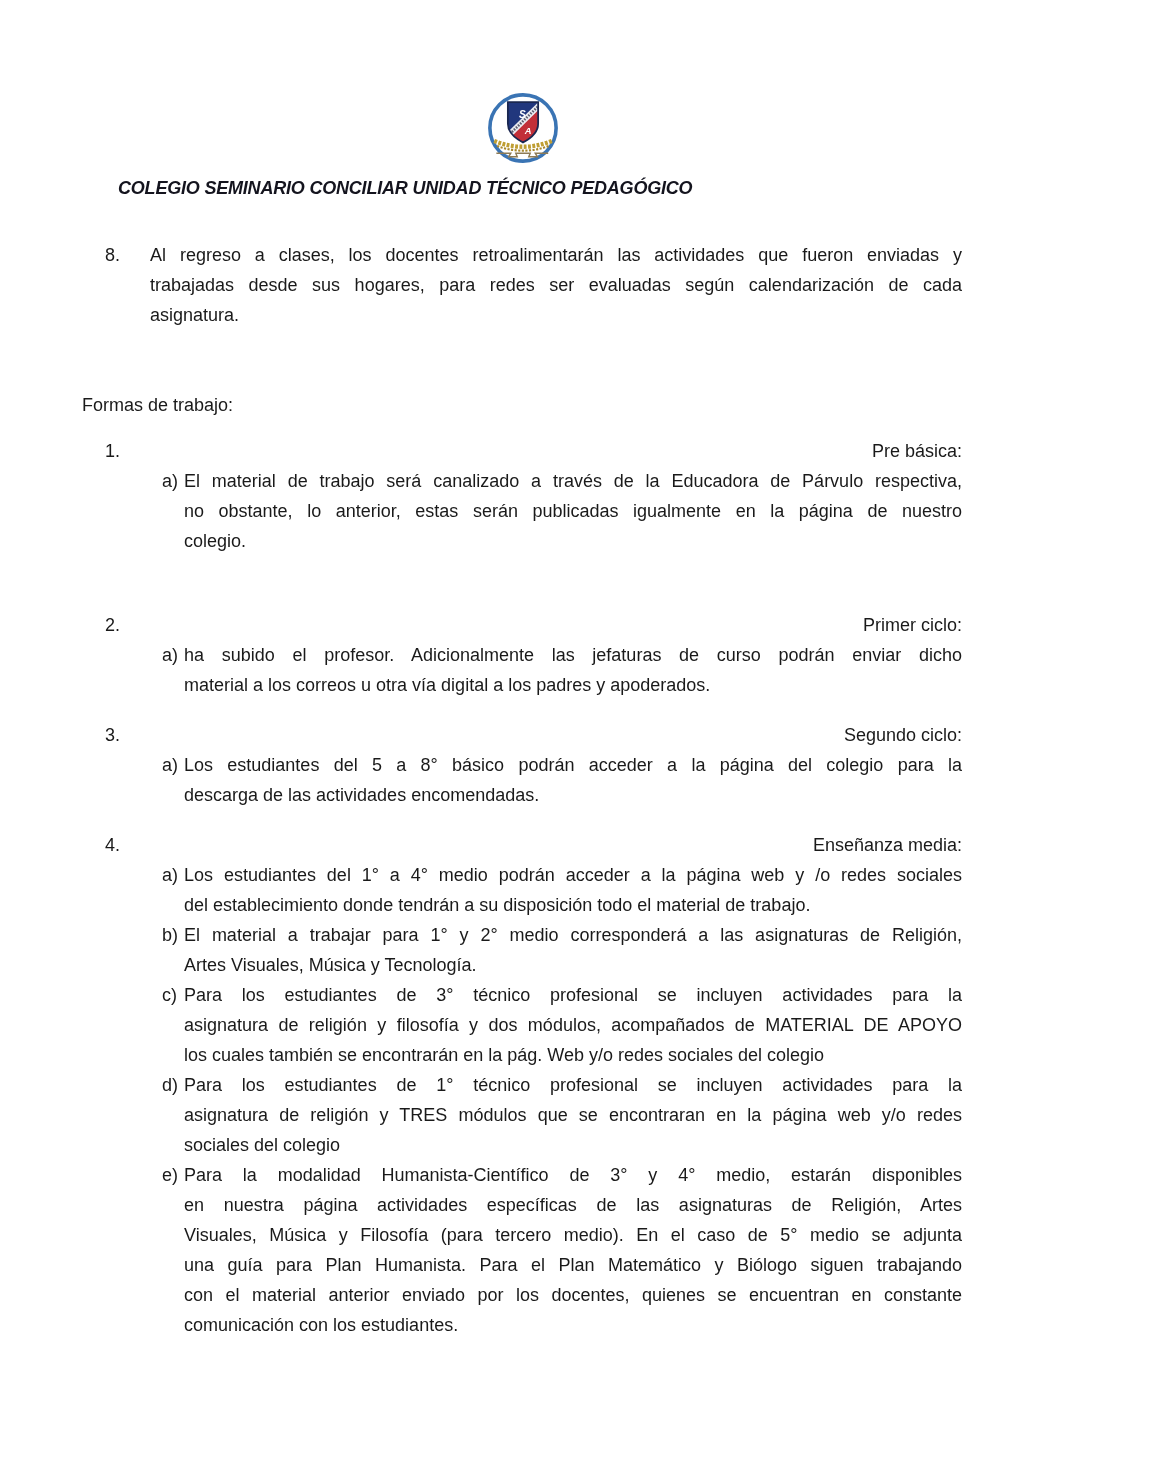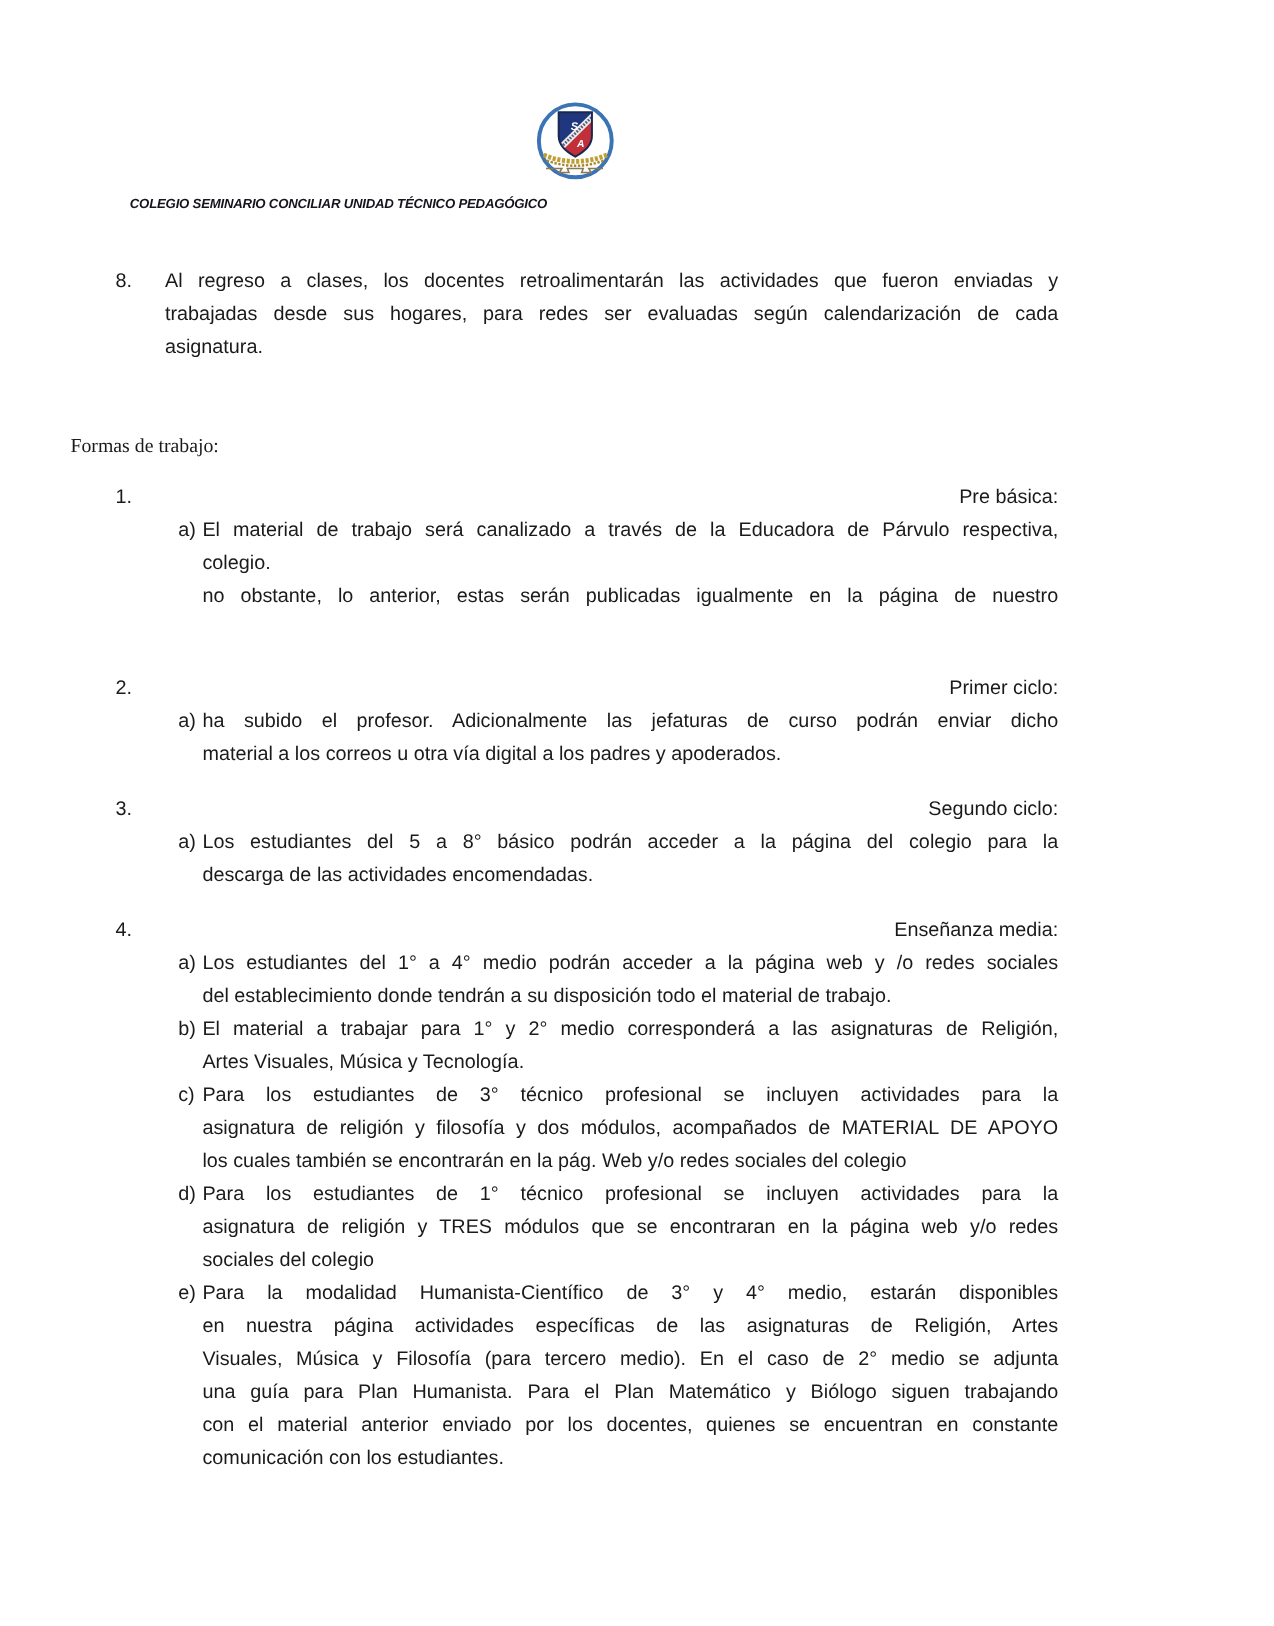--- a/index.html
+++ b/index.html
@@ -10,38 +10,38 @@
     font-family:"Liberation Sans","DejaVu Sans",sans-serif;
     color:#1a1a1a;
     overflow:hidden;
   }
   .logo {
     position:absolute; left:487px; top:90px;
     width:72px; height:76px;
   }
   .doc-title {
     position:absolute; left:118px; top:178px;
-    font-size:12px; font-weight:bold; font-style:italic;
+    font-size:18px; font-weight:bold; font-style:italic;
     letter-spacing:-0.2px; color:#14141e;
     white-space:nowrap;
   }
   .content {
     position:absolute; left:0; top:240px; width:1158px;
     font-size:18px; line-height:30px;
   }
   .row { position:relative; }
   .marker { position:absolute; top:0; white-space:nowrap; }
   .num    { left:105px; }
   .letter { left:162px; }
   .l1 .body { margin-left:150px; width:812px; }
   .l2 .body { margin-left:184px; width:778px; }
   .tline { text-align:justify; text-align-last:justify; }
   .tline.last { text-align-last:left; }
   .heading { text-align:right; }
-  .formas { margin-left:64px; margin-top:60px;font-family:Liberation Serif, serif; }
+  .formas { margin-left:82px; margin-top:60px; }
   .sec1 { margin-top:16px; }
   .sec2 { margin-top:54px; }
   .sec3 { margin-top:20px; }
   .sec4 { margin-top:20px; }
 </style>
 </head>
 <body>
 
 <div class="page">
 
@@ -85,22 +85,22 @@
     <div class="formas">Formas de trabajo:</div>
 
     <div class="row l1 sec1">
       <span class="marker num">1.</span>
       <div class="body heading">Pre básica:</div>
     </div>
     <div class="row l2">
       <span class="marker letter">a)</span>
       <div class="body">
         <div class="tline">El material de trabajo será canalizado a través de la Educadora de Párvulo respectiva,</div>
+        <div class="tline">no obstante, lo anterior, estas serán publicadas igualmente en la página de nuestro</div>
         <div class="tline last">colegio.</div>
-        <div class="tline">no obstante, lo anterior, estas serán publicadas igualmente en la página de nuestro</div>
       </div>
     </div>
 
     <div class="row l1 sec2">
       <span class="marker num">2.</span>
       <div class="body heading">Primer ciclo:</div>
     </div>
     <div class="row l2">
       <span class="marker letter">a)</span>
       <div class="body">
@@ -153,21 +153,21 @@
         <div class="tline">Para los estudiantes de 1° técnico profesional se incluyen actividades para la</div>
         <div class="tline">asignatura de religión y TRES módulos que se encontraran en la página web y/o redes</div>
         <div class="tline last">sociales del colegio</div>
       </div>
     </div>
     <div class="row l2">
       <span class="marker letter">e)</span>
       <div class="body">
         <div class="tline">Para la modalidad Humanista-Científico de 3° y 4° medio, estarán disponibles</div>
         <div class="tline">en nuestra página actividades específicas  de las asignaturas de Religión, Artes</div>
-        <div class="tline">Visuales, Música y Filosofía (para tercero medio). En el caso de 2° medio se adjunta</div>
+        <div class="tline">Visuales, Música y Filosofía (para tercero medio). En el caso de 5° medio se adjunta</div>
         <div class="tline">una guía para Plan Humanista. Para el Plan Matemático y Biólogo siguen trabajando</div>
         <div class="tline">con el material anterior enviado por los docentes, quienes se encuentran en constante</div>
         <div class="tline last">comunicación con los estudiantes.</div>
       </div>
     </div>
 
   </div>
 </div>
 
 </body></html>

